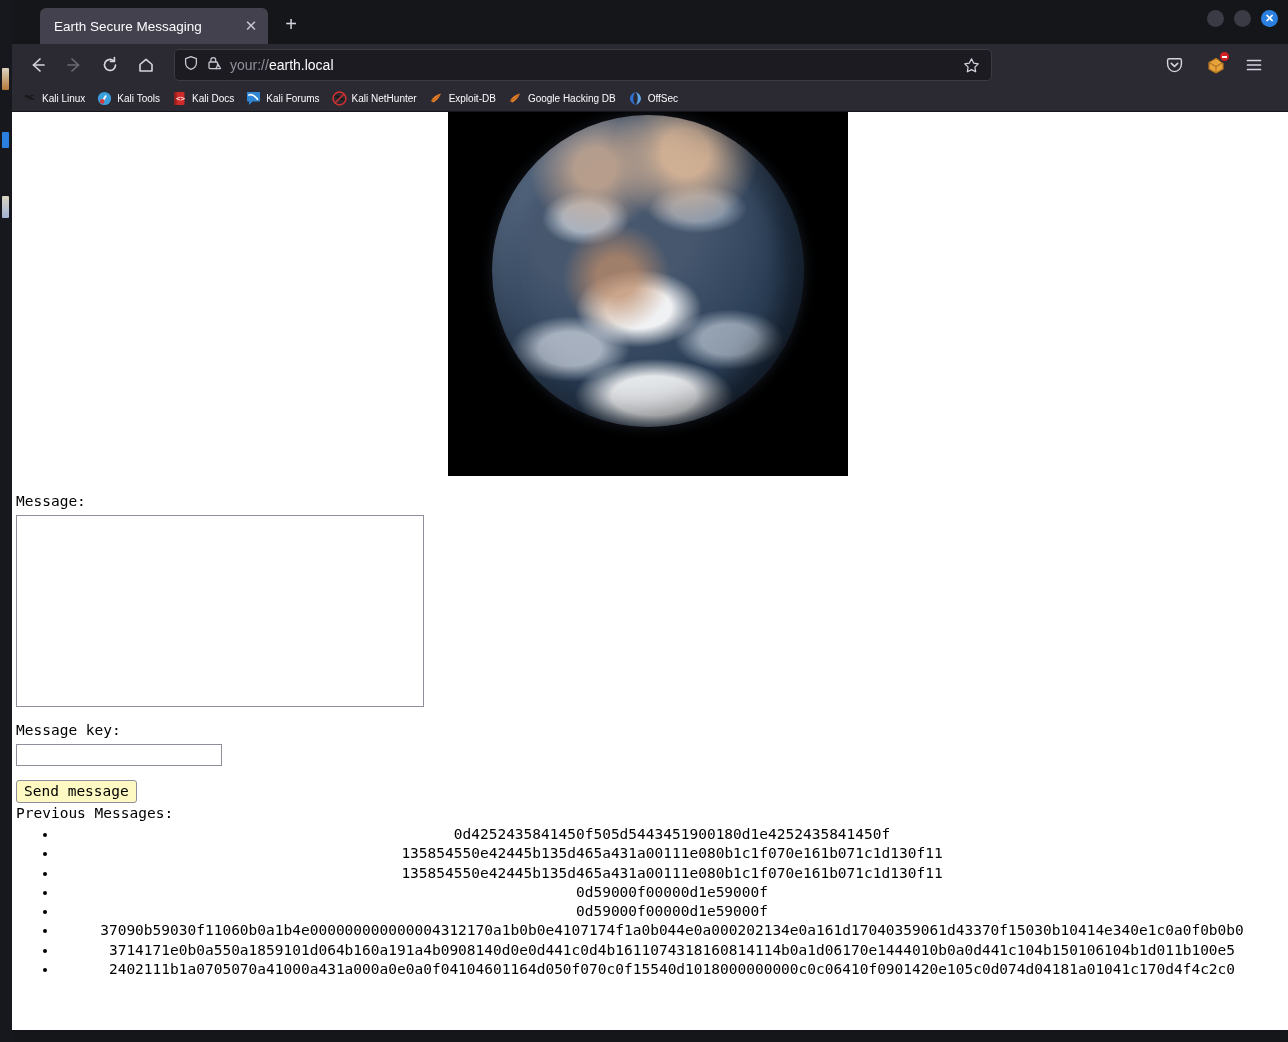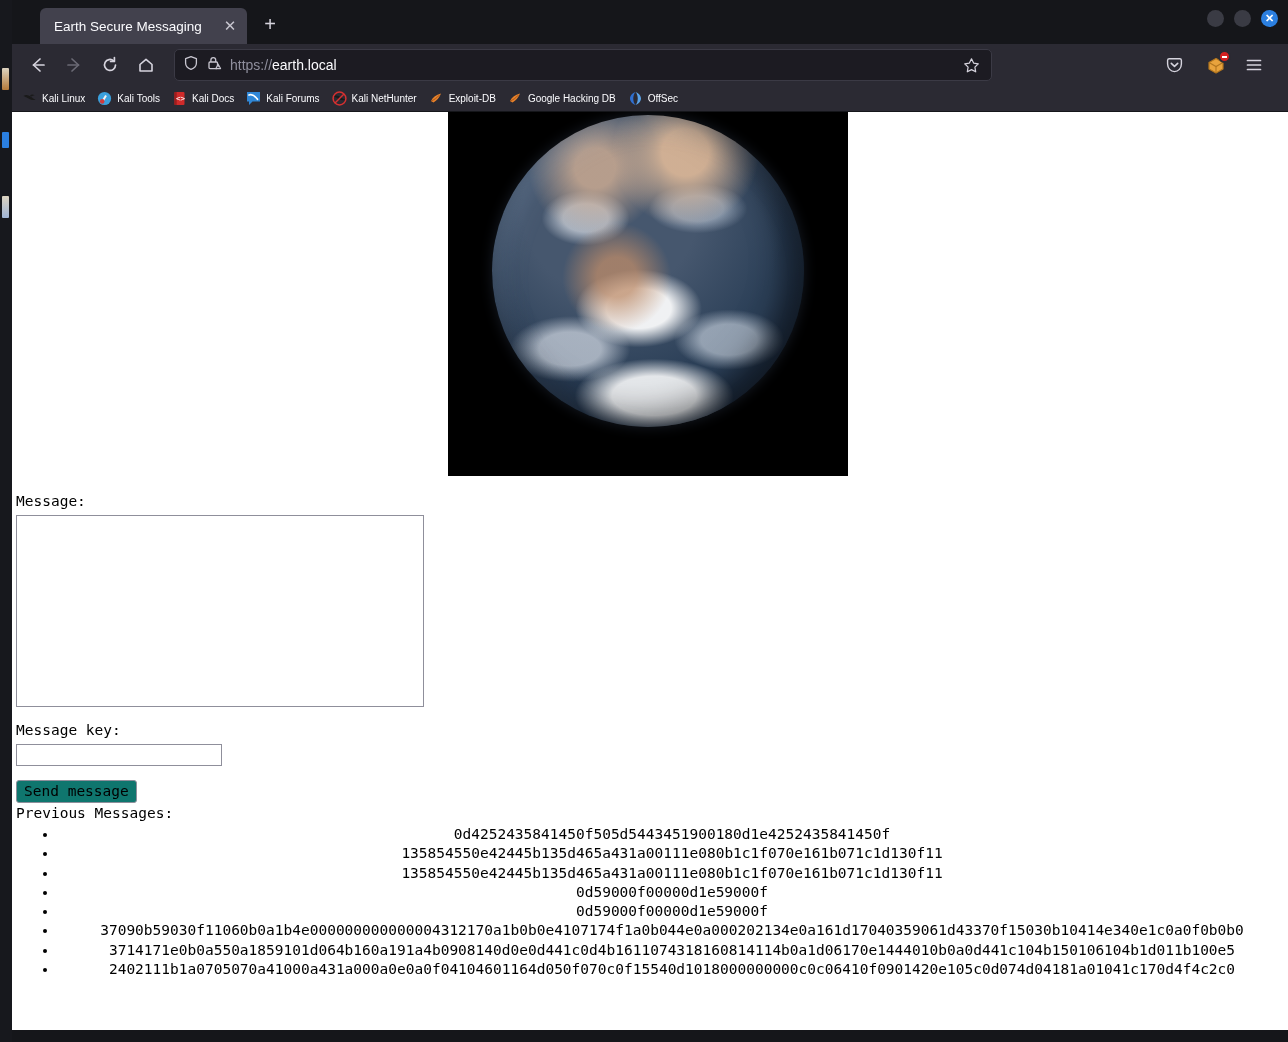--- a/index.html
+++ b/index.html
@@ -32,21 +32,21 @@
 
   
   #tab-strip {
     position: relative;
     height: 44px;
     background: #15161a;
     display: flex; align-items: flex-end;
   }
   #tab-active {
     margin-left: 28px;
-    width: 207px; height: 36px;
+    width: 228px; height: 36px;
     background: #42414d;
     border-radius: 6px 6px 0 0;
     display: flex; align-items: center;
     padding: 0 6px 0 14px;
     position: relative;
   }
   #tab-title {
     flex: 1; color: #fbfbfe; font-size: 13.5px;
     white-space: nowrap; overflow: hidden; text-overflow: ellipsis;
   }
@@ -177,21 +177,21 @@
     display: block; width: 206px; height: 22px;
     margin: 4px 0 0 0;
     border: 1px solid #8f8f9b; background: #fff;
     font-family: "DejaVu Sans Mono", "Liberation Mono", monospace;
     font-size: 14.5px; padding: 1px 2px;
   }
   #send-button {
     display: inline-block;
     margin: 14px 0 0 0;
     padding: 2px 7px 3px;
-    background: #0f766e;
+    background: #fef9c3;
     border: 1px solid #8f8f9b;
     border-radius: 3px;
     font-family: "DejaVu Sans Mono", "Liberation Mono", monospace;
     font-size: 14.5px; color: #000;
     cursor: pointer;
   }
   #messages-list {
     margin: 2px 0 0 0;
     padding-left: 42px;
     list-style: disc;
@@ -259,21 +259,21 @@
           </svg>
       </span>
       <span style="margin-left:7px;">
         <svg width="16" height="16" viewBox="0 0 16 16">
           <rect x="3" y="7" width="8.5" height="6.6" rx="1" fill="none" stroke="#c8c6d0" stroke-width="1.3"></rect>
           <path d="M4.9 7 V5.1 A2.4 2.4 0 0 1 9.7 5.1 V7" fill="none" stroke="#c8c6d0" stroke-width="1.3"></path>
           <path d="M12.2 9.2 L14.6 13.6 H9.8 Z" fill="#2b2a33" stroke="#c8c6d0" stroke-width="1.1" stroke-linejoin="round"></path>
           <line x1="12.2" y1="10.7" x2="12.2" y2="12.1" stroke="#c8c6d0" stroke-width="1"></line>
         </svg>
       </span>
-      <span id="url-text"><span class="scheme">https://</span><span>earth.local</span></span>
+      <span id="url-text"><span class="scheme">your://</span><span>earth.local</span></span>
       <span id="bookmark-star">
         <svg width="17" height="17" viewBox="0 0 17 17">
             <path d="M8.5 1.8 L10.6 6.1 L15.3 6.8 L11.9 10.1 L12.7 14.8 L8.5 12.6 L4.3 14.8 L5.1 10.1 L1.7 6.8 L6.4 6.1 Z" fill="none" stroke="#d6d4de" stroke-width="1.2" stroke-linejoin="round"></path>
           </svg>
       </span>
     </div>
 
     <div id="toolbar-right">
       <span class="nav-btn">
         <svg width="19" height="19" viewBox="0 0 19 19">

